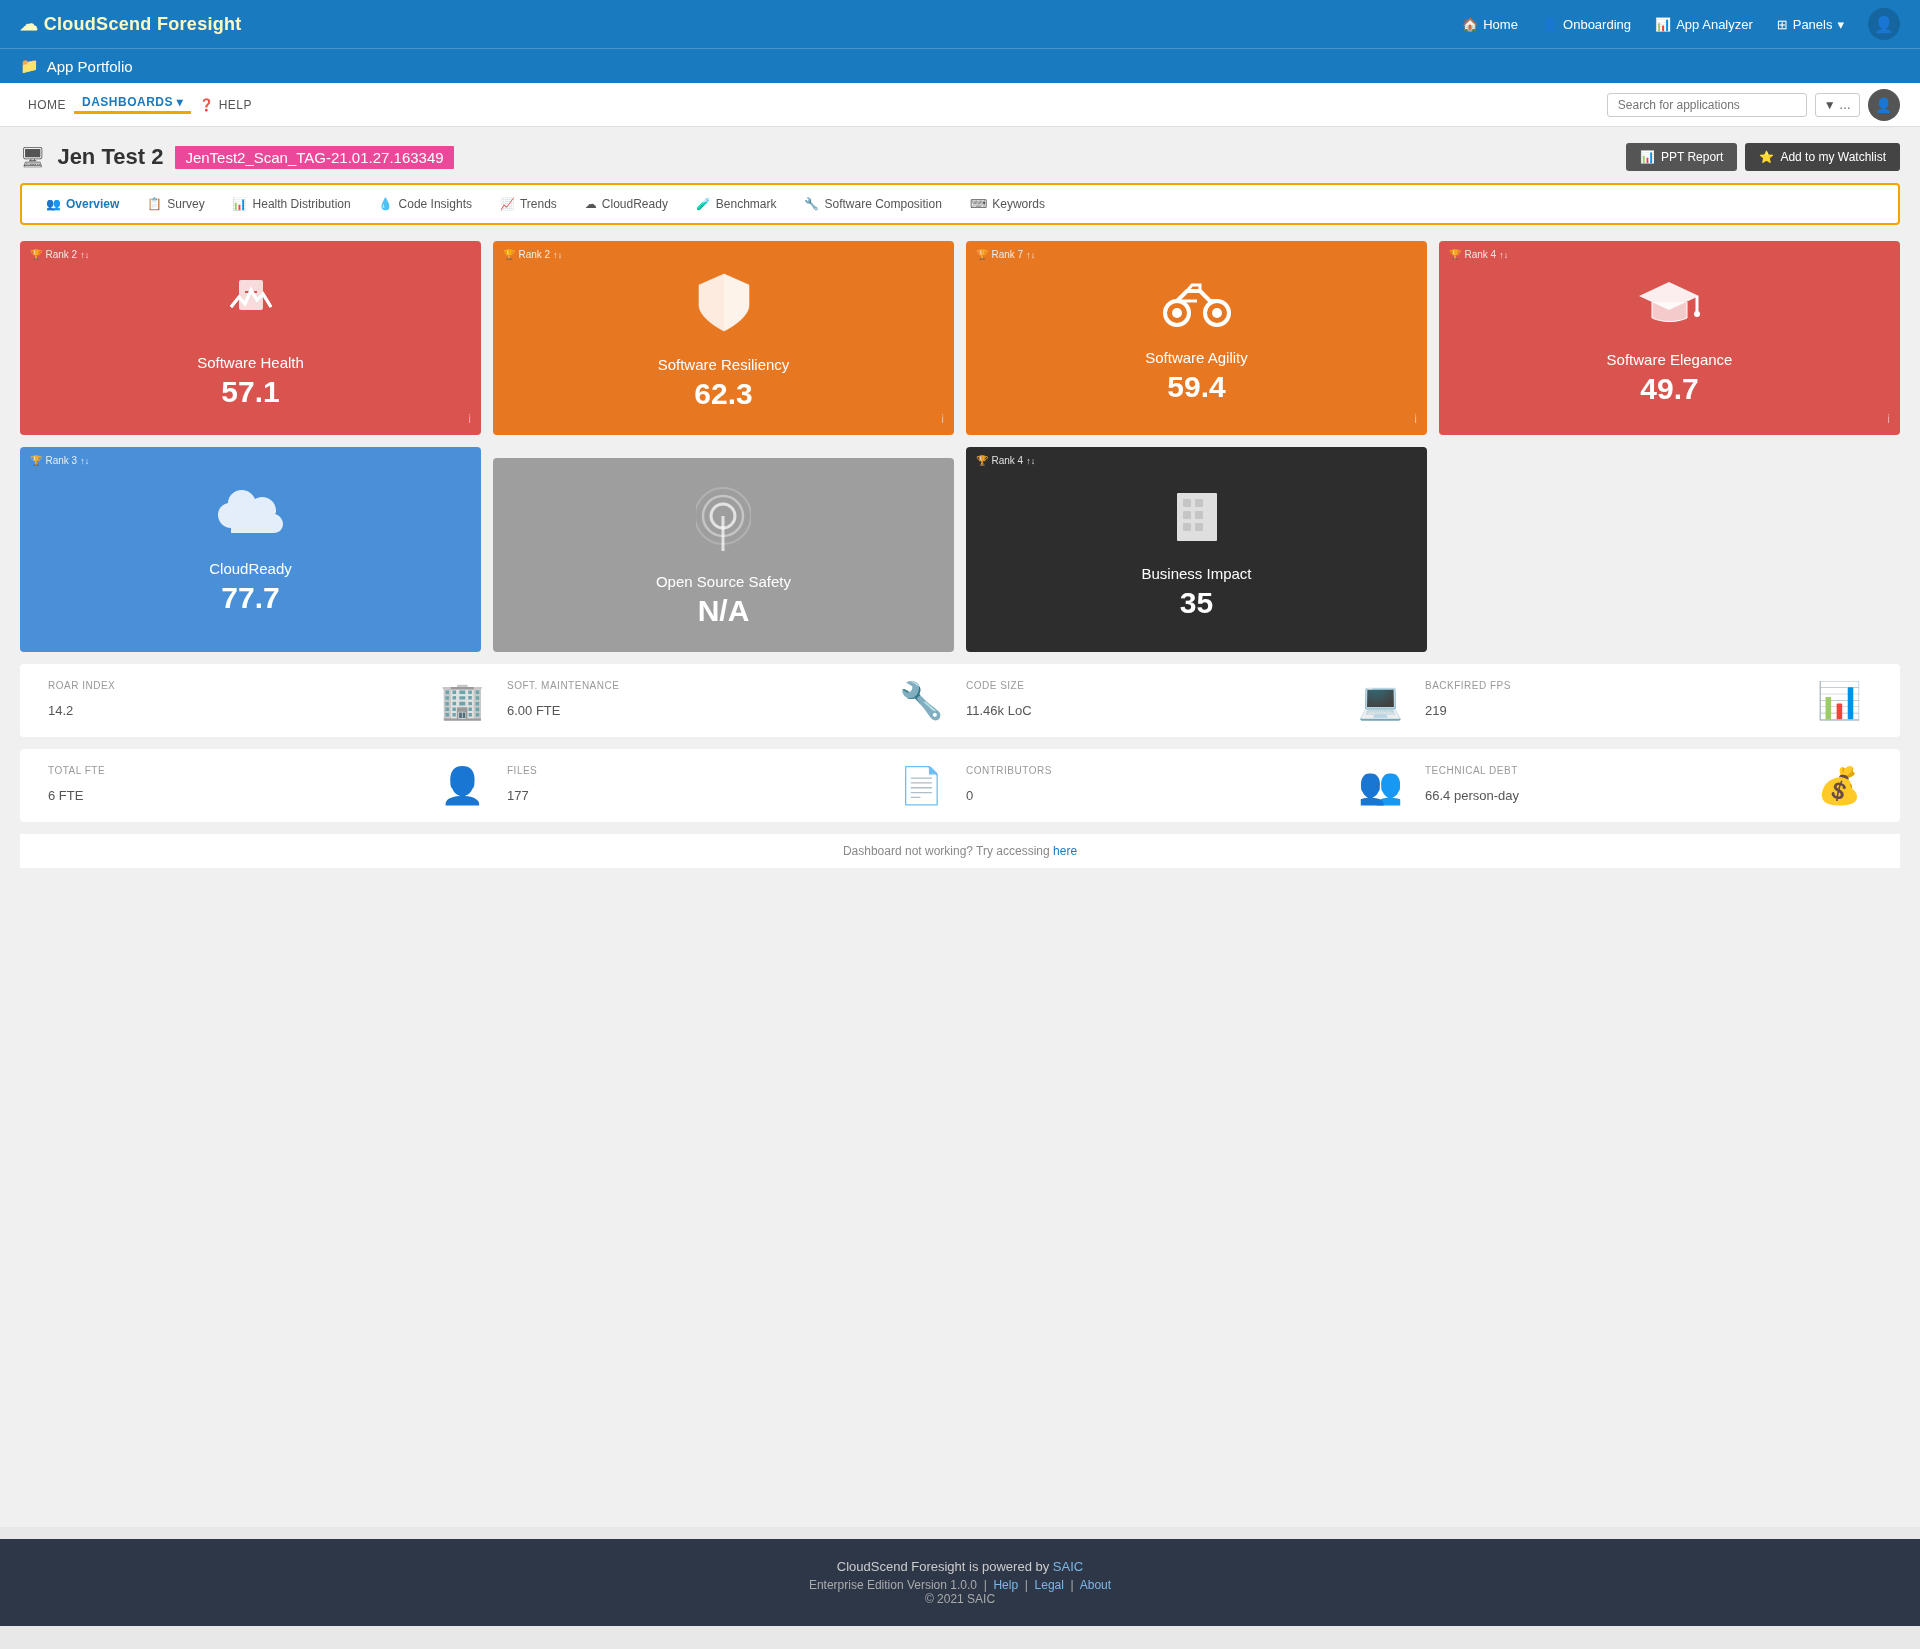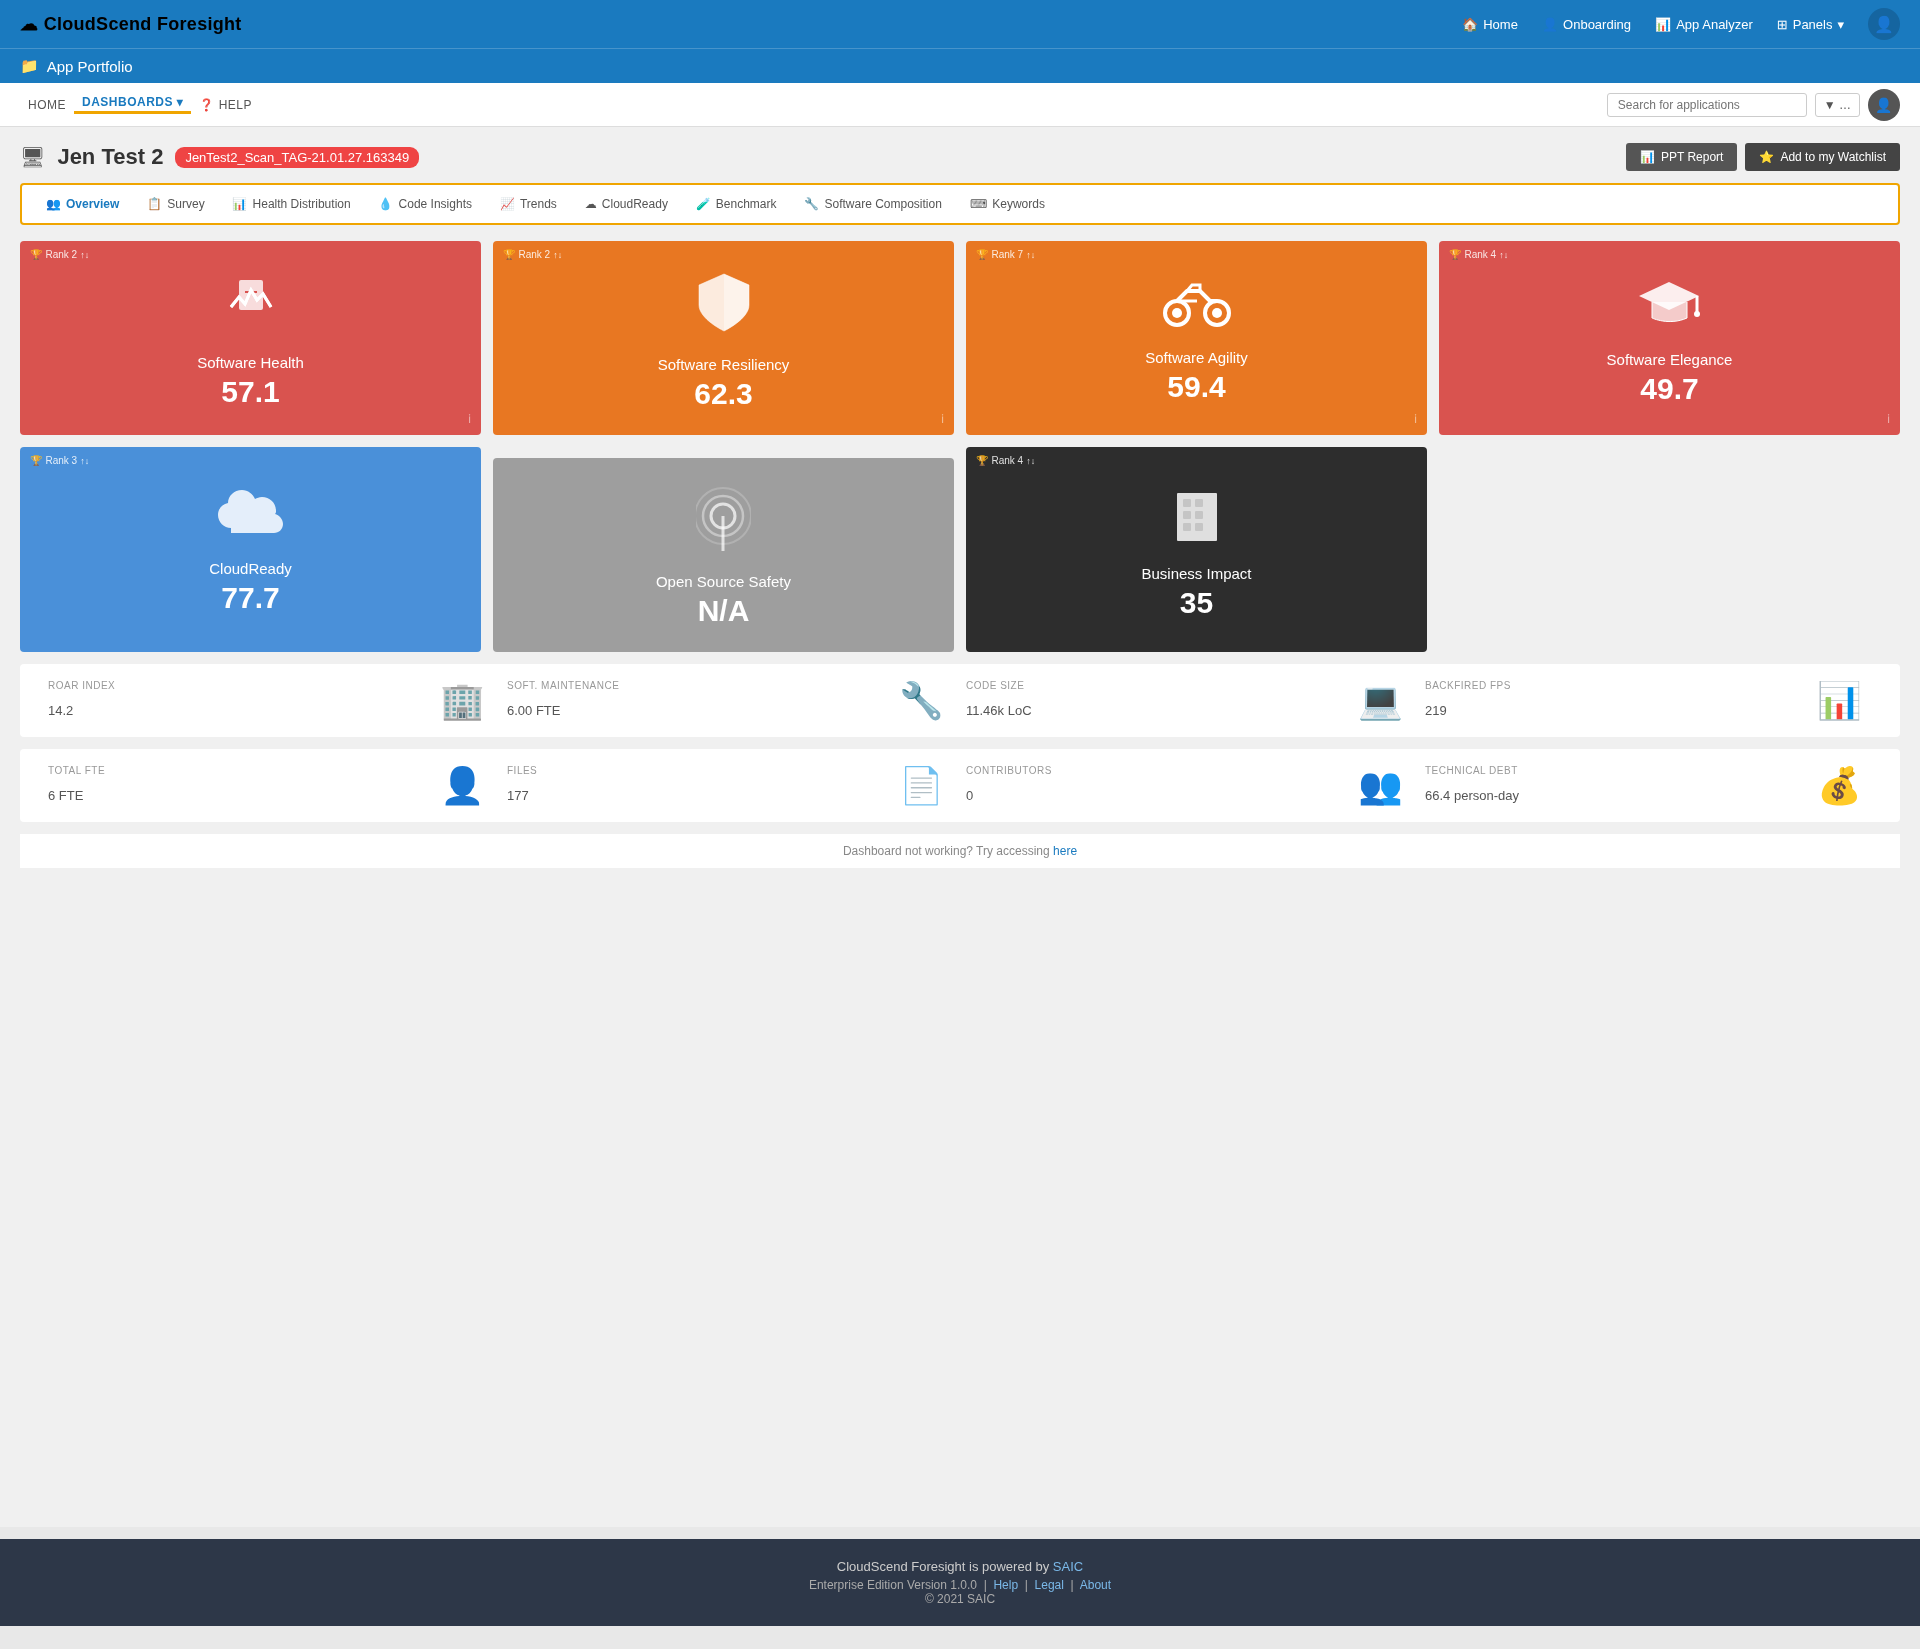--- a/index.html
+++ b/index.html
@@ -8,21 +8,21 @@
     
     .top-nav {
       background: #1a7abf;
       height: 48px;
       display: flex;
       align-items: center;
       padding: 0 20px;
       justify-content: space-between;
     }
     .top-nav-brand {
-      color: #000000;
+      color: #fef9c3;
       font-size: 18px;
       font-weight: 600;
       letter-spacing: 0.3px;
     }
     .top-nav-links {
       display: flex;
       align-items: center;
       gap: 24px;
     }
     .top-nav-link {
@@ -138,25 +138,25 @@
     .project-icon {
       font-size: 20px;
       color: #555;
     }
     .project-name {
       font-size: 22px;
       font-weight: 600;
       color: #333;
     }
     .project-tag {
-      background: #ef4444;
+      background: #ec4899;
       color: white;
-      font-size: 13px;
+      font-size: 15px;
       padding: 3px 10px;
-      border-radius: 9px;
+      border-radius: 1px;
       cursor: pointer;
     }
     .project-actions {
       display: flex;
       gap: 8px;
     }
     .action-btn {
       padding: 7px 14px;
       font-size: 12px;
       border: none;

